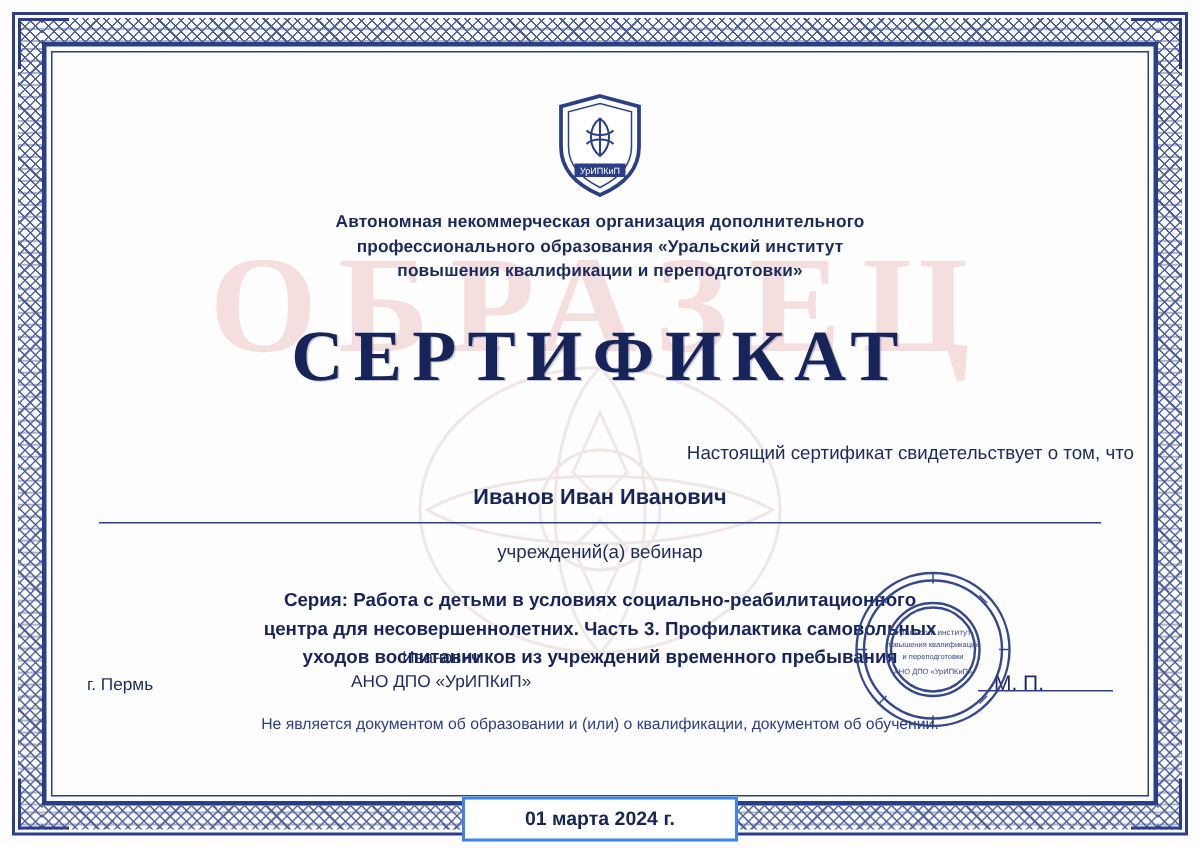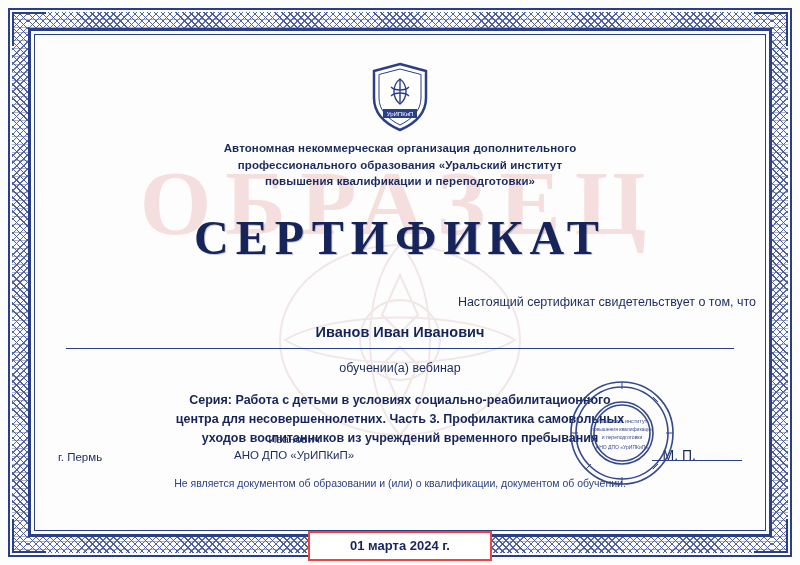--- a/index.html
+++ b/index.html
@@ -235,21 +235,21 @@
   
   .date-plate {
     position: absolute;
     left: 50%;
     transform: translateX(-50%);
     bottom: 4px;
     width: 180px;
     height: 26px;
     line-height: 26px;
     background: #ffffff;
-    border: 2px solid #ef4444;
+    border: 2px solid #3b82f6;
     font-size: 13px;
     font-weight: bold;
     color: #16245a;
     z-index: 6;
     text-align: center;
   }
 </style>
 </head>
 <body>
 
@@ -304,21 +304,21 @@
 
     <div class="title">СЕРТИФИКАТ</div>
 
     <div class="subtitle">Настоящий сертификат свидетельствует о том, что</div>
 
     <div class="name-row">
       <span class="name-value">Иванов Иван Иванович</span>
       <div class="name-rule"></div>
     </div>
 
-    <div class="attended">обучении(а) вебинар</div>
+    <div class="attended">учреждений(а) вебинар</div>
 
     <div class="course">
       <div>Серия: Работа с детьми в условиях социально-реабилитационного</div>
       <div>центра для несовершеннолетних. Часть 3. Профилактика самовольных</div>
       <div>уходов воспитанников из учреждений временного пребывания</div>
     </div>
 
     <div class="stamp">
       <svg viewBox="0 0 108 108" width="108" height="108" aria-hidden="true">
         <g fill="none" stroke="#2b3f86" stroke-width="1.6">

